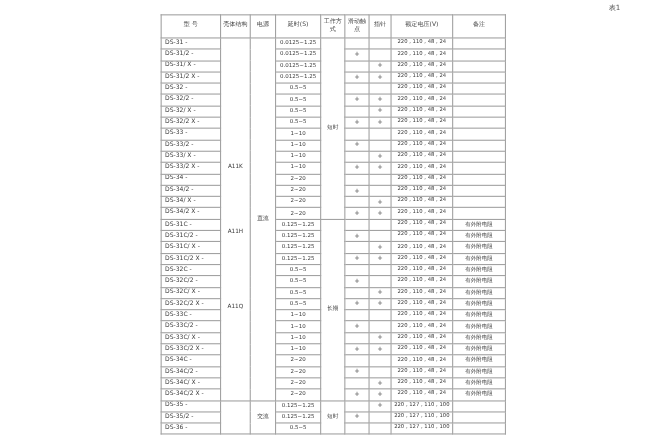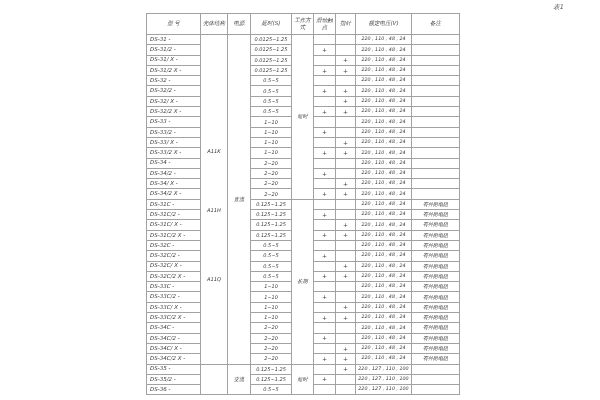--- a/index.html
+++ b/index.html
@@ -1,21 +1,21 @@
 <!DOCTYPE html>
 <html><head>
 <meta charset="utf-8">
 <style>
   html,body{margin:0;padding:0;}
   body{
     width:600px;height:400px;background:#ffffff;position:relative;
     font-family:"DejaVu Sans","Liberation Sans",sans-serif;color:#3a3a3a;
     -webkit-font-smoothing:antialiased;
   }
-  .page{position:absolute;inset:0;font-style:italic;}
+  .page{position:absolute;inset:0;}
   .table-label{
     position:absolute;top:3px;right:36px;font-size:6.5px;color:#555;
   }
   table.spec{
     position:absolute;left:146px;top:13px;width:313px;
     border-collapse:collapse;table-layout:fixed;
     border:1px solid #6e6e6e;
   }
   th,td{
     border:1px solid #a2a2a2;

